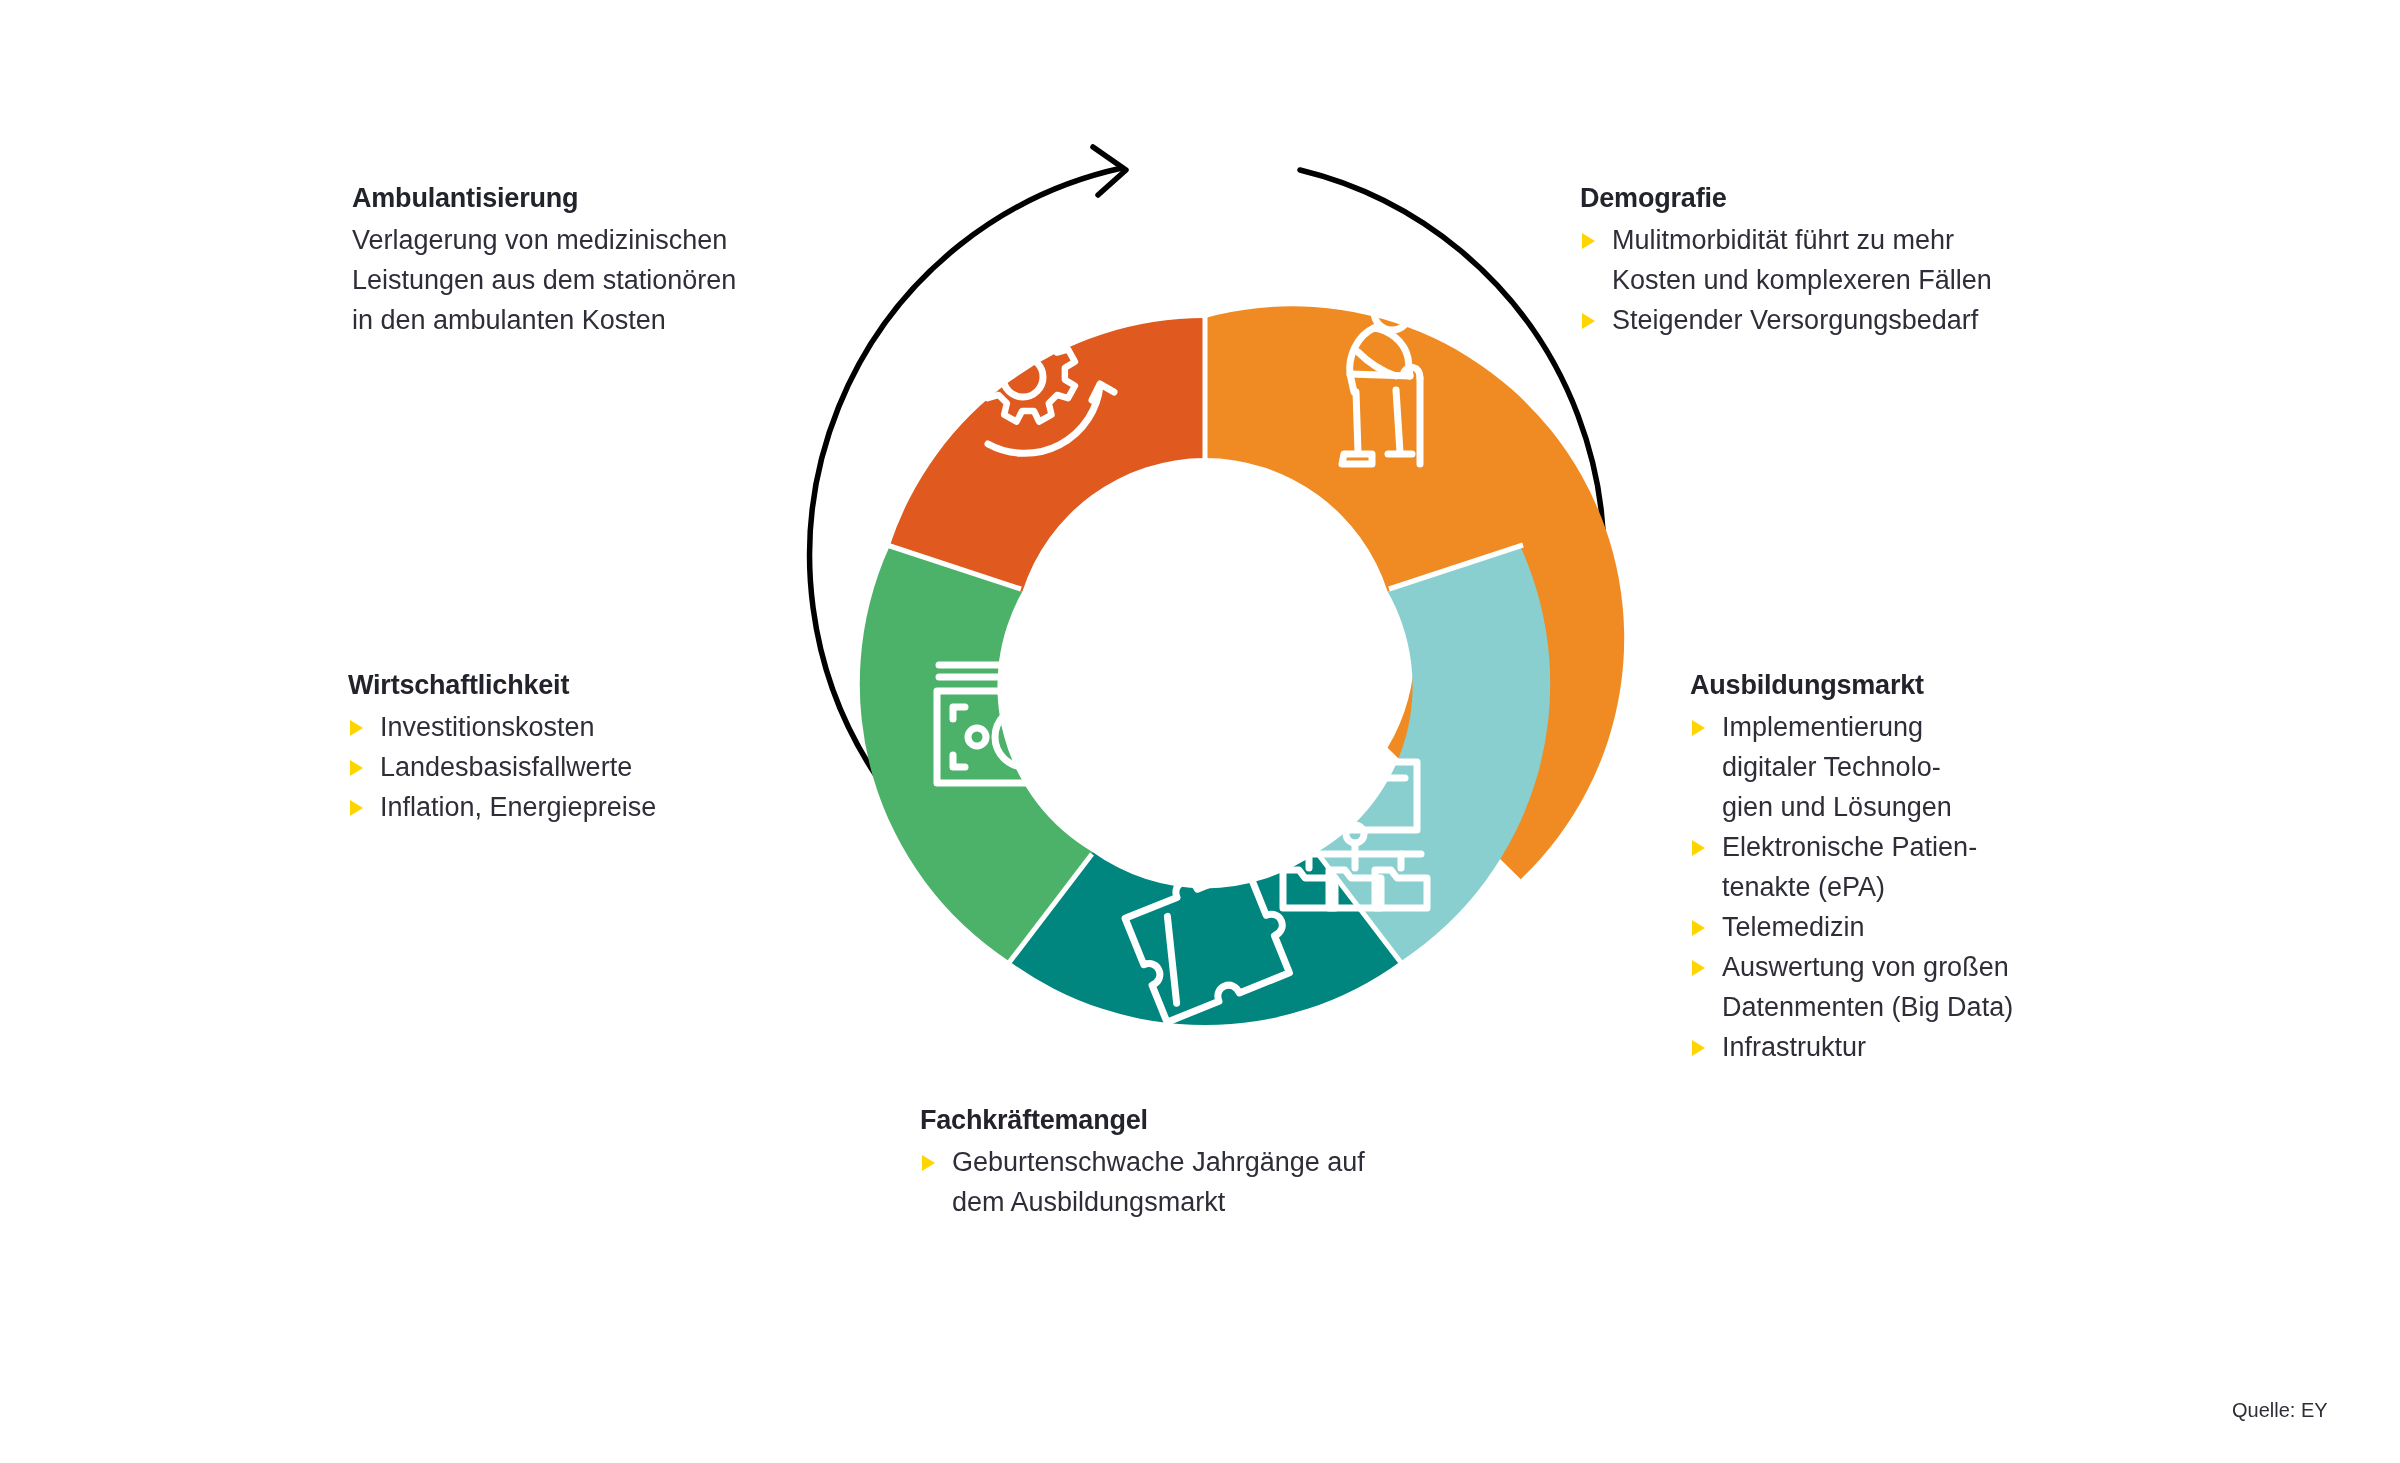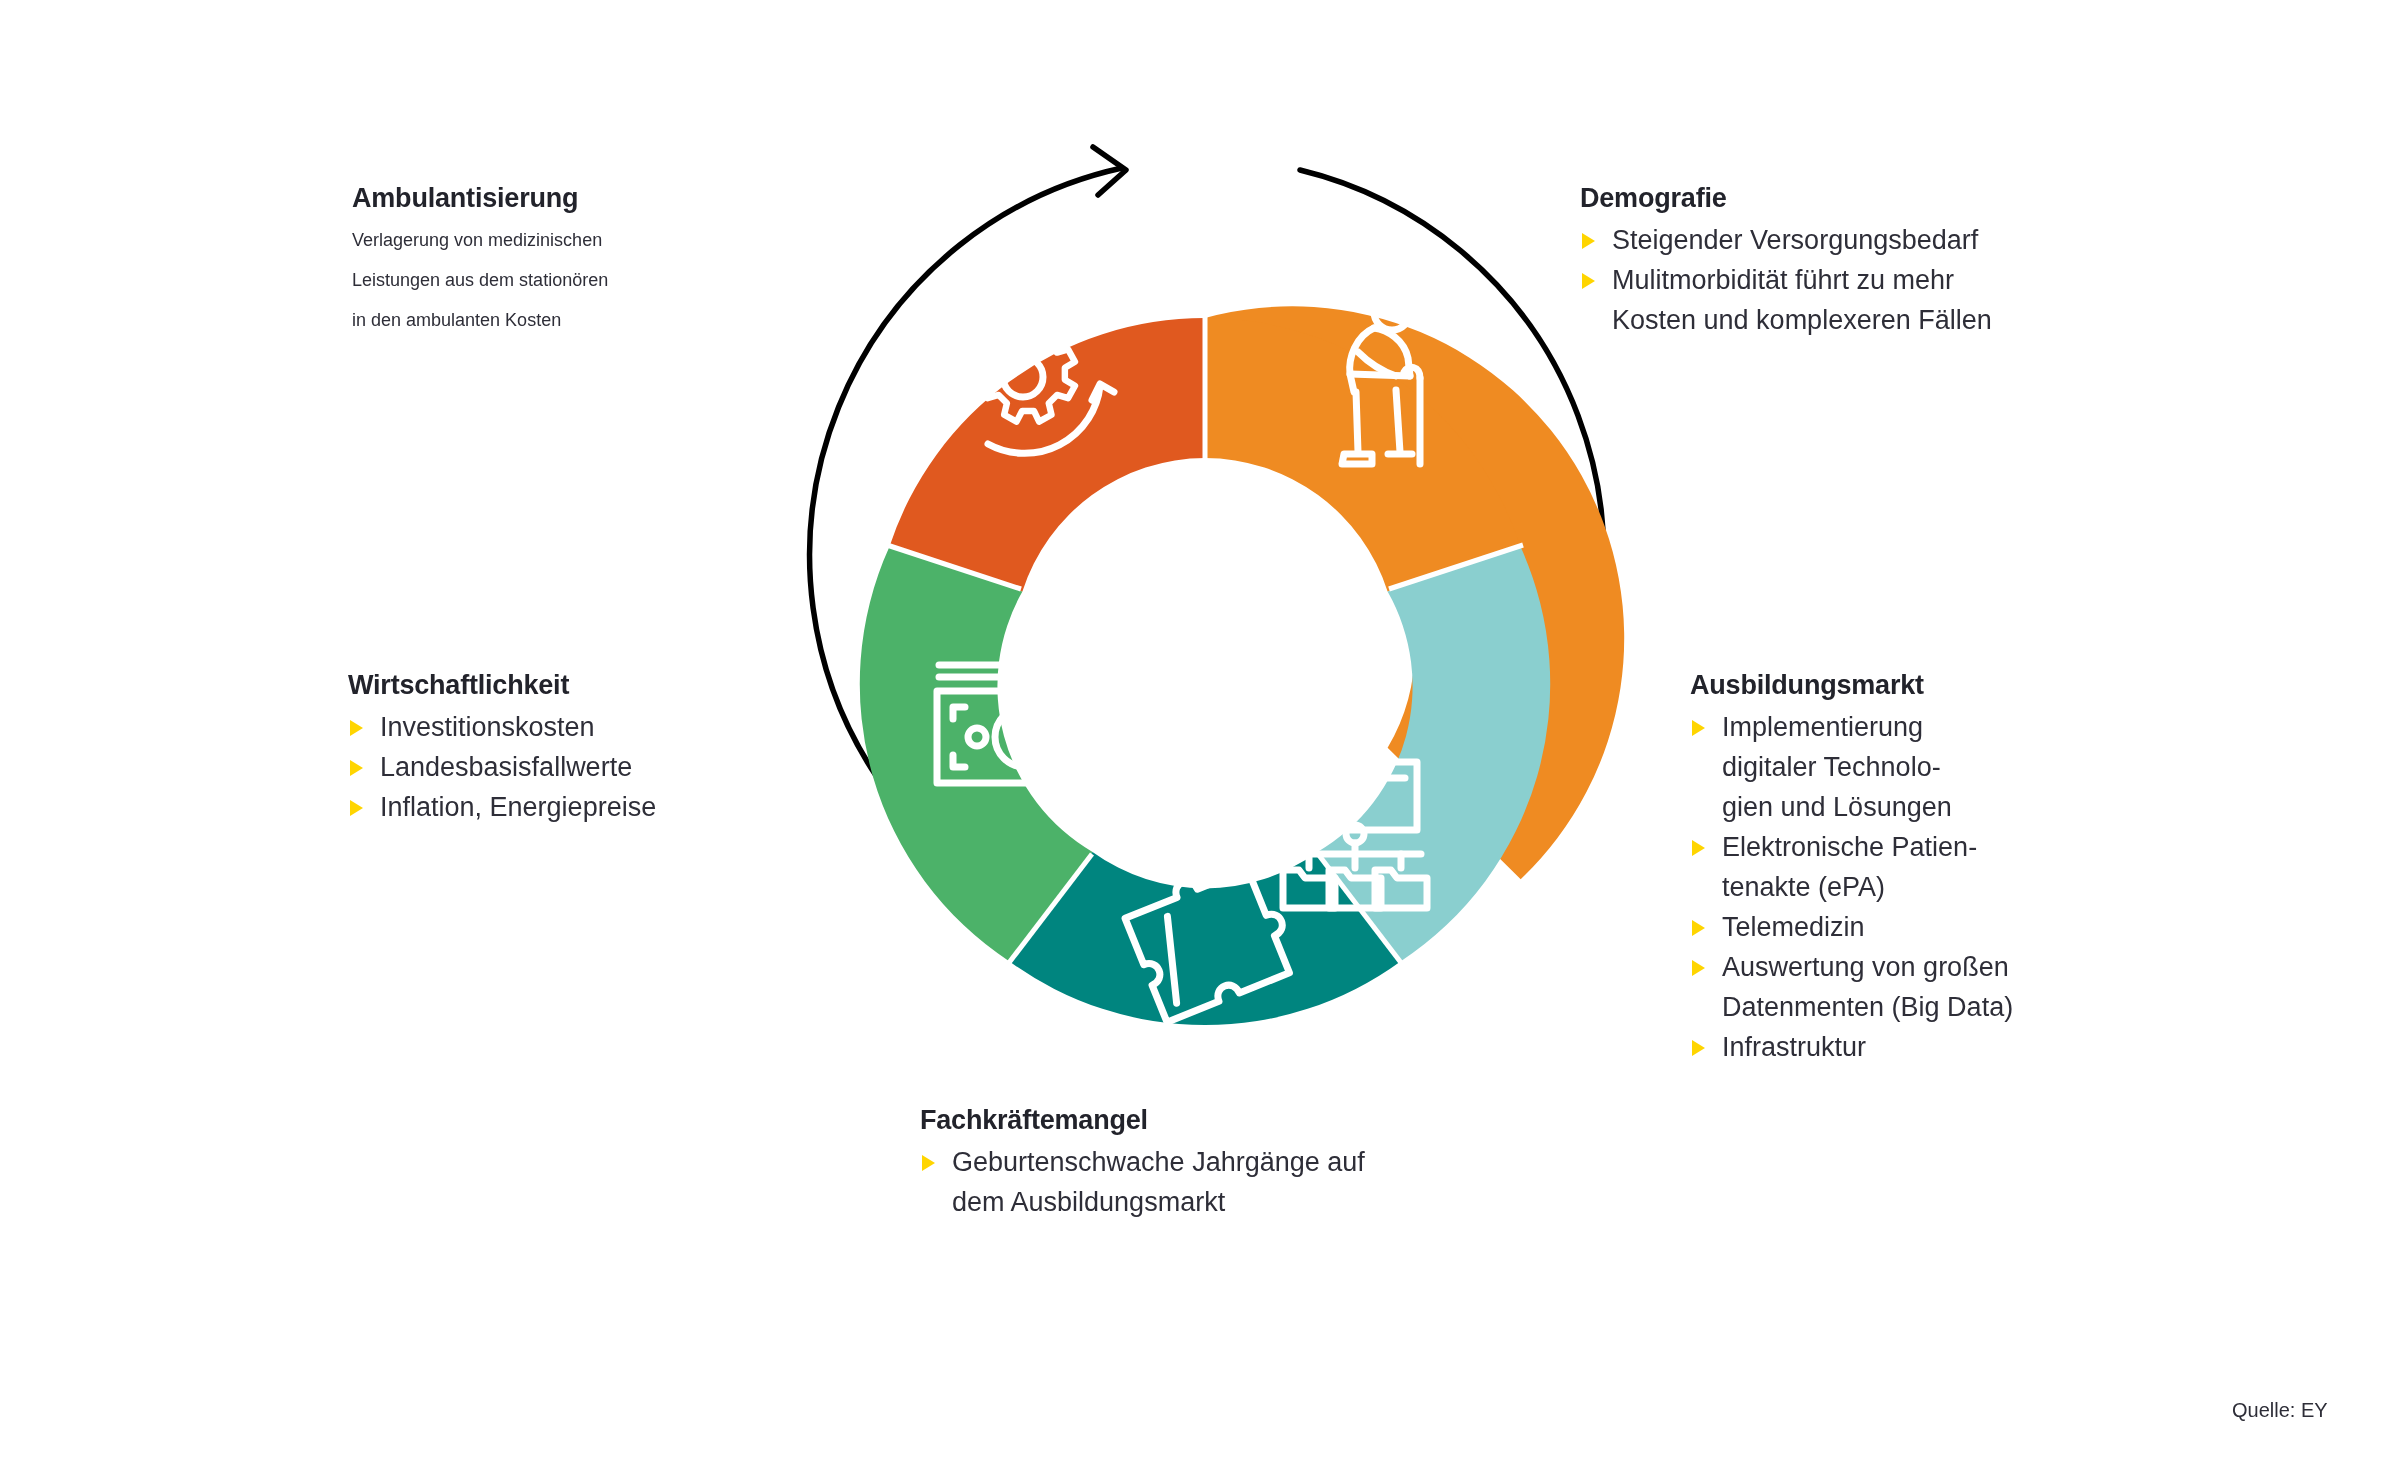--- a/index.html
+++ b/index.html
@@ -32,21 +32,21 @@
   .block-title {
     font-weight: bold;
     font-size: 27px;
     line-height: 40px;
     letter-spacing: -0.2px;
     color: #22232B;
     margin: 0 0 2px 0;
     white-space: nowrap;
   }
   .para {
-    font-size: 18px;
+    font-size: 27px;
     line-height: 40px;
     color: #2E2E38;
     white-space: nowrap;
   }
   .bullets {
     list-style: none;
     margin: 0;
     padding: 0;
   }
   .bullet {
@@ -235,26 +235,26 @@
     <div class="para">Verlagerung von medizinischen</div>
     <div class="para">Leistungen aus dem stationören</div>
     <div class="para">in den ambulanten Kosten</div>
   </div>
 
   <div class="block" id="blk-demografie" style="left:1580px; top:178px; width:520px;">
     <div class="block-title">Demografie</div>
     <ul class="bullets">
       <li class="bullet">
         <span class="tri"></span>
-        <span class="btext">Steigender Versorgungsbedarf</span>
-      </li>
-      <li class="bullet">
-        <span class="tri"></span>
         <span class="btext">Mulitmorbidität führt zu mehr</span>
         <span class="cont">Kosten und komplexeren Fällen</span>
+      </li>
+      <li class="bullet">
+        <span class="tri"></span>
+        <span class="btext">Steigender Versorgungsbedarf</span>
       </li>
     </ul>
   </div>
 
   <div class="block" id="blk-digitalisierung" style="left:1690px; top:665px; width:400px;">
     <div class="block-title">Ausbildungsmarkt</div>
     <ul class="bullets">
       <li class="bullet">
         <span class="tri"></span>
         <span class="btext">Implementierung</span>

